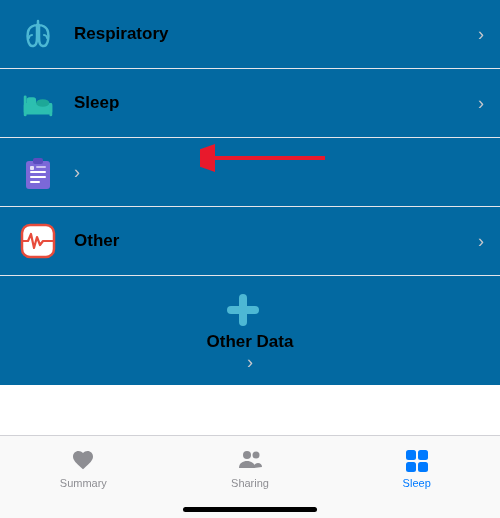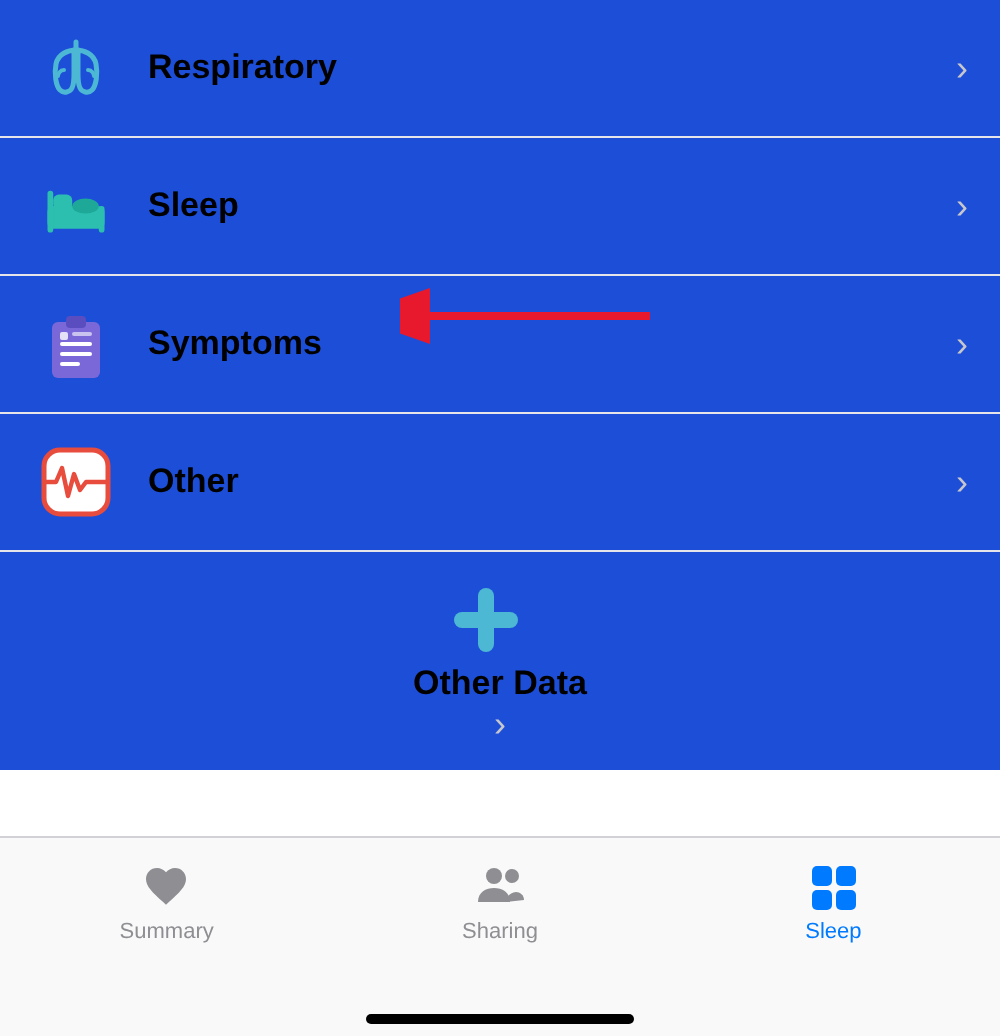--- a/index.html
+++ b/index.html
@@ -16,21 +16,21 @@
     .list-container {
       flex: 1;
       background: #ffffff;
       overflow: hidden;
     }
 
     .list-item {
       display: flex;
       align-items: center;
       padding: 12px 16px;
-      background: #1d4ed8;
+      background: #0369a1;
       border-bottom: 1px solid #e5e5ea;
       position: relative;
       cursor: pointer;
     }
 
     .list-item:last-child {
       border-bottom: none;
     }
 
     .icon-wrap {
@@ -90,21 +90,21 @@
     .arrow-annotation {
       position: absolute;
       left: 200px;
       top: 64px;
       pointer-events: none;
       z-index: 10;
     }
 
     
     .tab-bar {
-      height: 100px;
+      height: 83px;
       background: #f9f9f9;
       border-top: 1px solid #d1d1d6;
       display: flex;
       align-items: flex-start;
       padding-top: 10px;
       position: relative;
     }
 
     .tab-item {
       flex: 1;
@@ -207,21 +207,20 @@
         <rect x="13" y="4" width="10" height="6" rx="2" fill="#5a4dbf"></rect>
 
         <rect x="10" y="17" width="16" height="2" rx="1" fill="white"></rect>
         <rect x="10" y="22" width="16" height="2" rx="1" fill="white"></rect>
         <rect x="10" y="27" width="10" height="2" rx="1" fill="white"></rect>
 
         <rect x="10" y="12" width="4" height="4" rx="1" fill="white" opacity="0.8"></rect>
         <rect x="16" y="12" width="10" height="2" rx="1" fill="white" opacity="0.6"></rect>
       </svg>
     </div>
-    <span class="item-label">Symptoms</span>
     <span class="chevron">›</span>
   </div>
 
   <div class="list-item">
     <div class="icon-wrap vitals-icon">
       <svg viewBox="0 0 36 36" fill="none" xmlns="http://www.w3.org/2000/svg">
 
         <rect x="2" y="2" width="32" height="32" rx="8" fill="white" stroke="#e74c3c" stroke-width="2.5"></rect>
 
         <polyline points="3,18 8,18 11,11 14,25 17,14 20,22 23,18 33,18" stroke="#e74c3c" stroke-width="2.2" stroke-linecap="round" stroke-linejoin="round" fill="none"></polyline>

